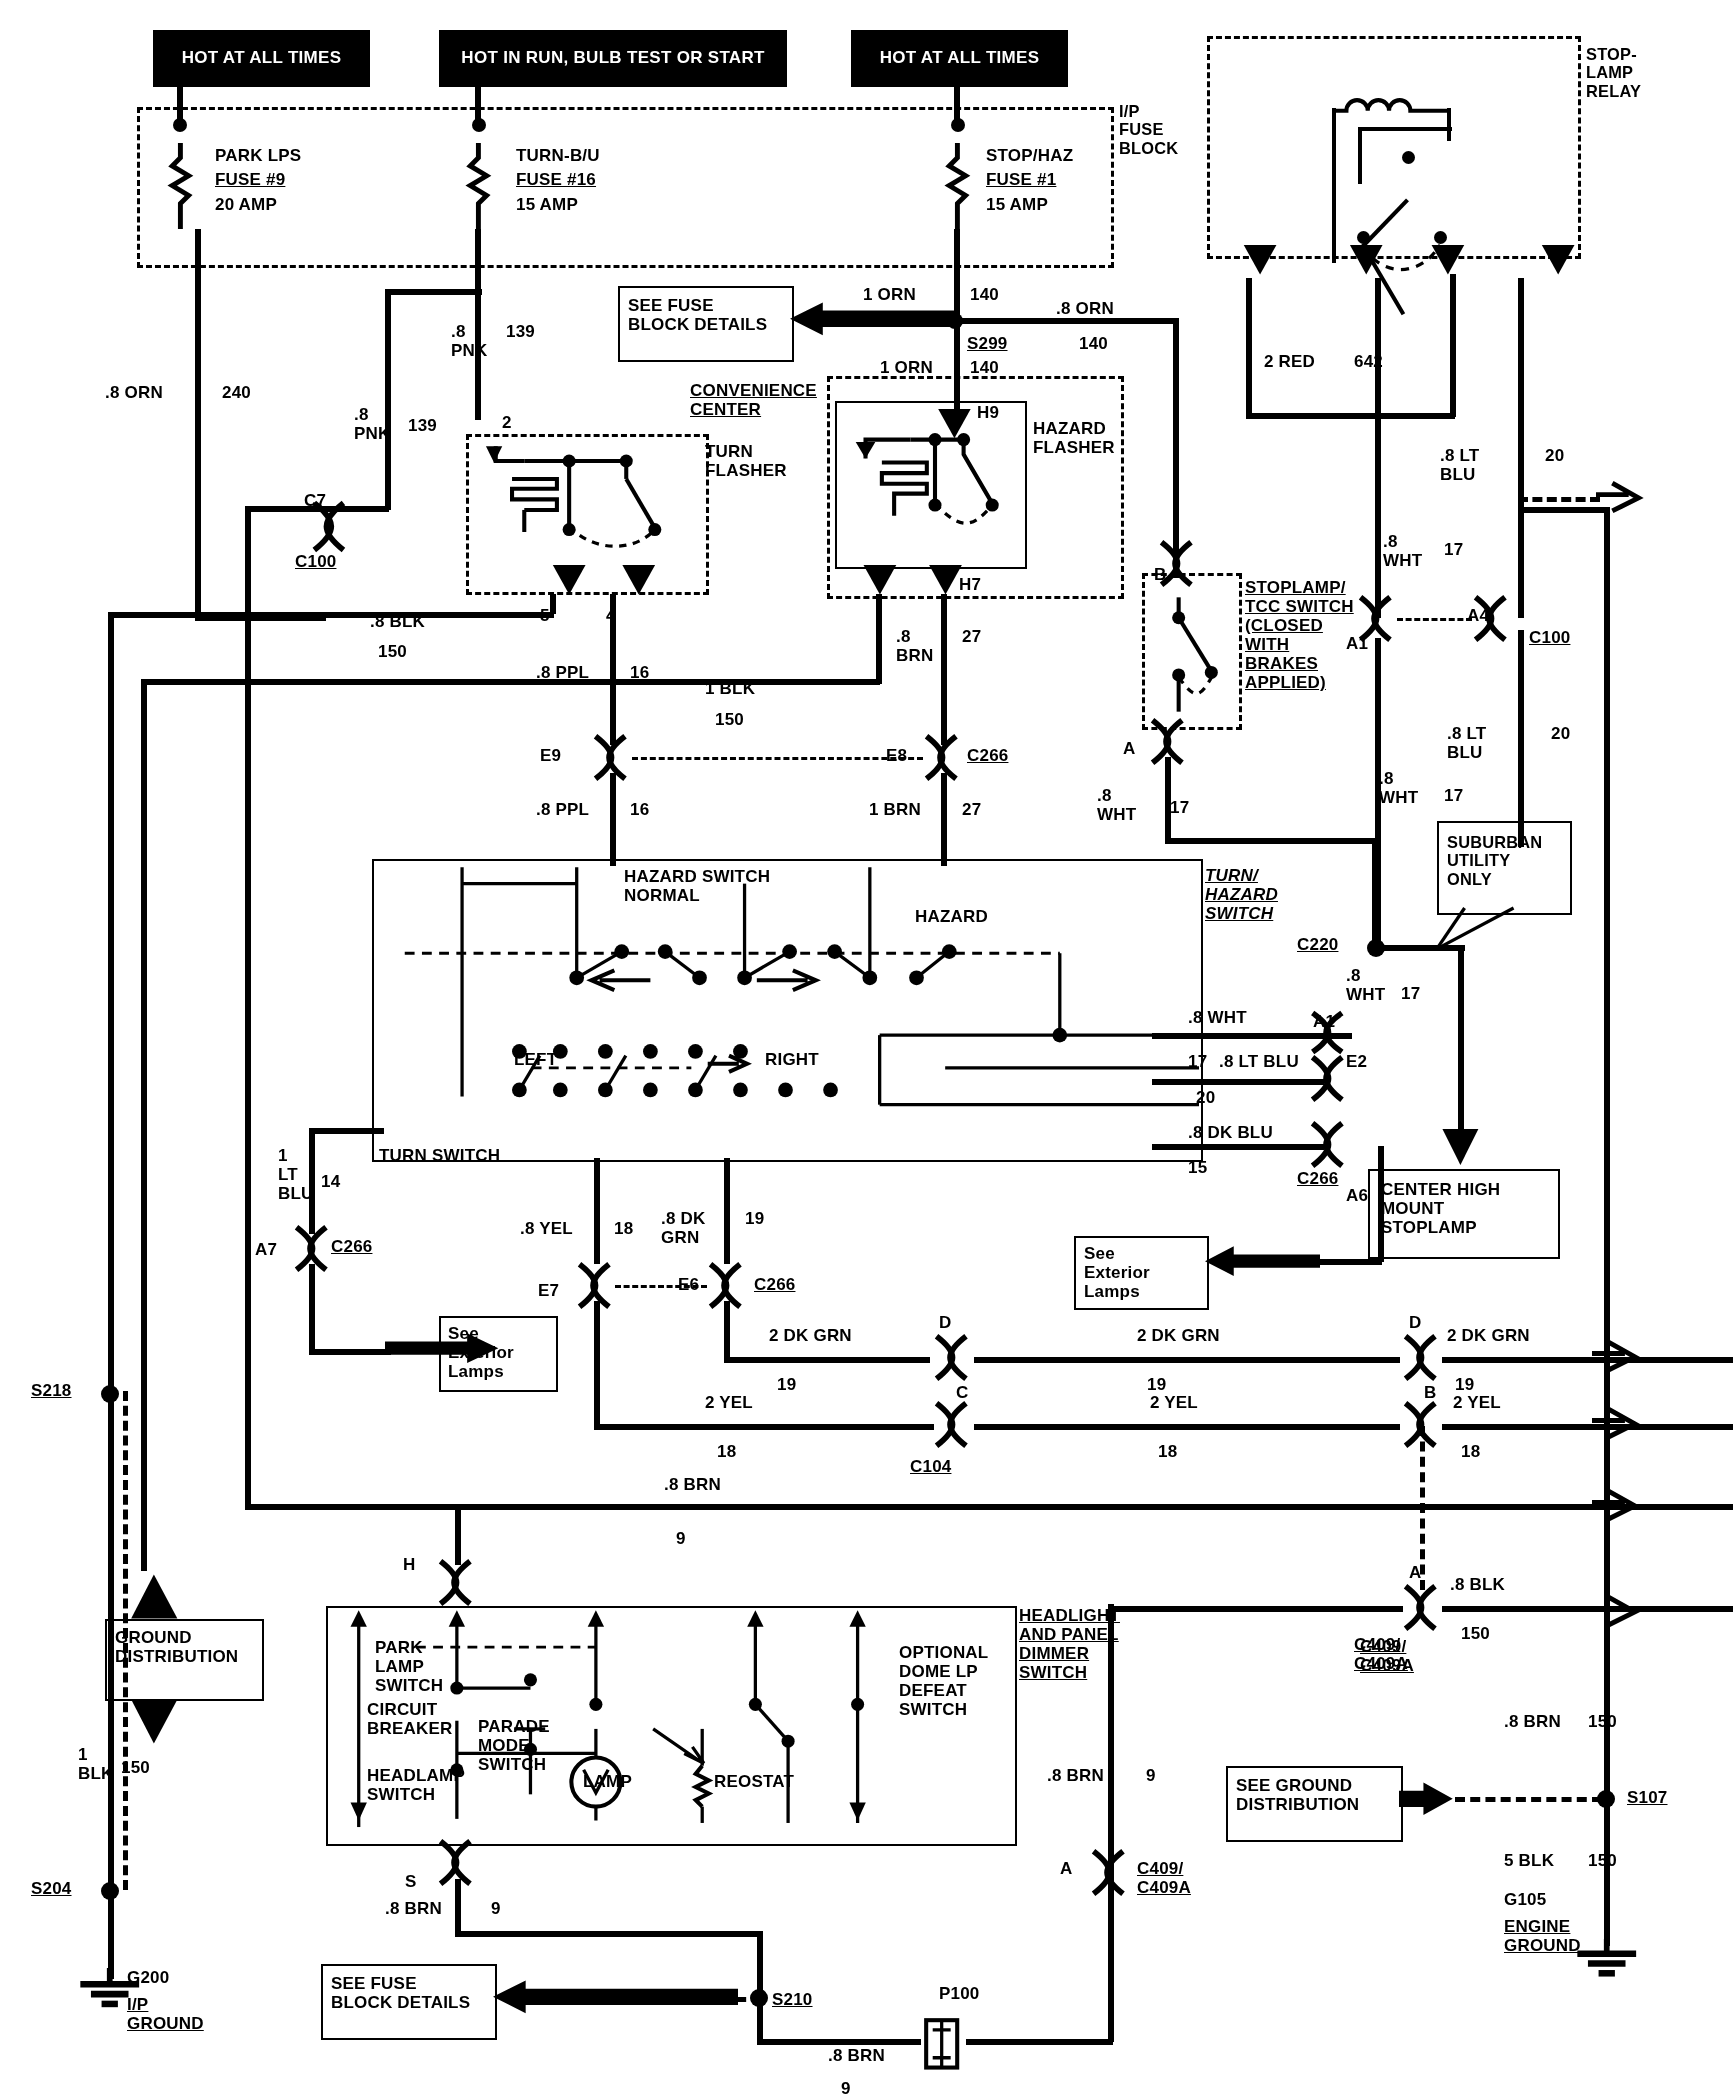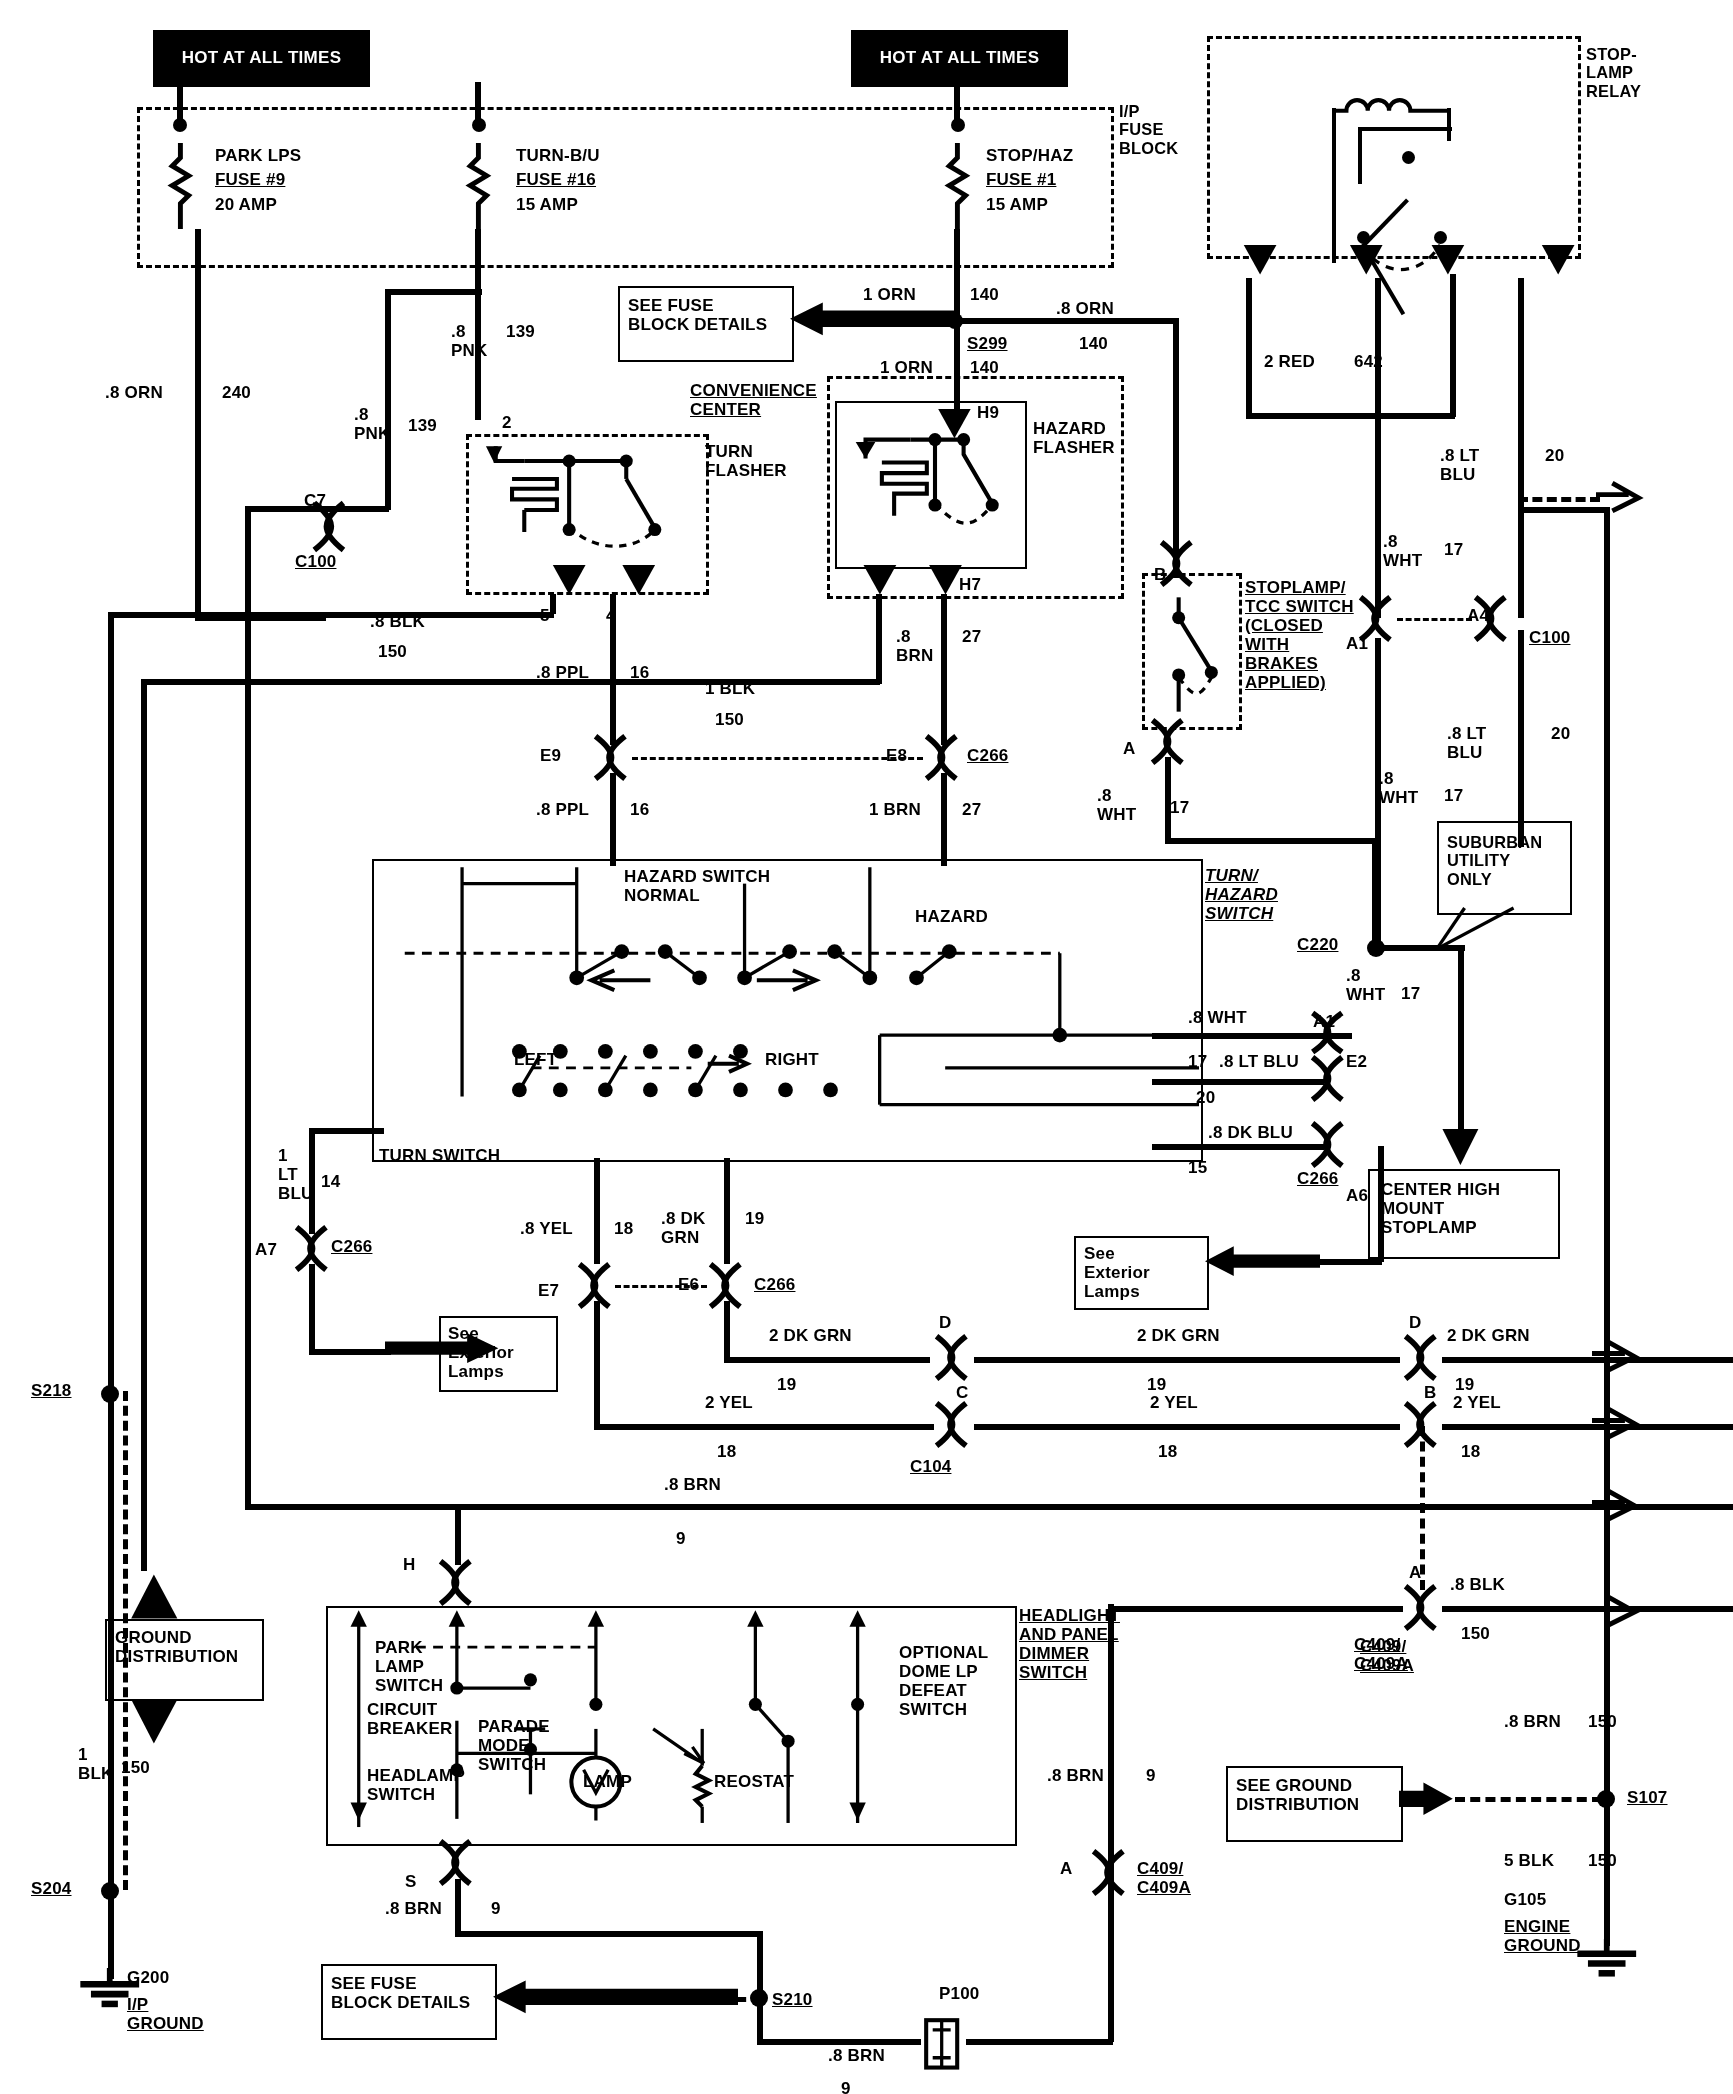--- a/index.html
+++ b/index.html
@@ -19,20 +19,21 @@
   .dlineH{position:absolute;border-top:5.7px dashed #000;}
   .dlineV{position:absolute;border-left:5.7px dashed #000;}
   svg{position:absolute;overflow:visible;}
 </style>
 </head>
 <body>
 
 <div id="sheet">
 
   <div class="blk" style="left:153px;top:29.5px;width:217px;height:57px;font-size:17px;">HOT AT ALL TIMES</div>
+  <div class="blk" style="left:439px;top:29.5px;width:348px;height:57px;font-size:17px;">HOT IN RUN, BULB TEST OR START</div>
   <div class="blk" style="left:851px;top:29.5px;width:217px;height:57px;font-size:17px;">HOT AT ALL TIMES</div>
 
   <div class="dash" style="left:137px;top:107px;width:971px;height:155px;"></div>
   <div class="lbl" style="left:1119px;top:102px;font-size:16.4px;">I/P
 FUSE
 BLOCK</div>
 
   <svg style="left:168px;top:143px;width:33px;height:86px;" viewBox="0 0 40 105" width="33" height="86">
     <path d="M15 0 L15 18 L5 28 L25 40 L5 52 L25 64 L15 74 L15 105" stroke="#000" stroke-width="6" fill="none"></path>
   </svg>
@@ -411,21 +412,21 @@
   <div class="wt" style="left:1152px;top:1033px;width:200px;"></div>
   <div class="lbl" style="left:1188px;top:1008px;font-size:17px;">.8 WHT</div>
   <div class="lbl" style="left:1313px;top:1012px;font-size:17px;">A1</div>
   <div class="lbl" style="left:1188px;top:1052px;font-size:17px;">17</div>
 
   <div class="lbl" style="left:1219px;top:1052px;font-size:17px;">.8 LT BLU</div>
   <div class="lbl" style="left:1346px;top:1052px;font-size:17px;">E2</div>
   <div class="lbl" style="left:1196px;top:1088px;font-size:17px;">20</div>
   <div class="wt" style="left:1152px;top:1079px;width:172px;"></div>
 
-  <div class="lbl" style="left:1188px;top:1123px;font-size:17px;margin-left:20px;">.8 DK BLU</div>
+  <div class="lbl" style="left:1188px;top:1123px;font-size:17px;">.8 DK BLU</div>
   <div class="lbl" style="left:1346px;top:1186px;font-size:17px;">A6</div>
   <div class="lbl" style="left:1188px;top:1158px;font-size:17px;">15</div>
   <div class="wt" style="left:1152px;top:1144px;width:172px;"></div>
   <div class="lbl u" style="left:1297px;top:1169px;font-size:17px;">C266</div>
 
   <svg style="left:1306px;top:1057px;width:45px;height:43px;" viewBox="0 0 55 52" width="45" height="43">
     <path d="M8 0 C 34 20, 34 32, 8 52" stroke="#000" stroke-width="7" fill="none"></path>
     <path d="M44 0 C 18 20, 18 32, 44 52" stroke="#000" stroke-width="7" fill="none"></path>
   </svg>
   <svg style="left:1306px;top:1123px;width:45px;height:43px;" viewBox="0 0 55 52" width="45" height="43">

